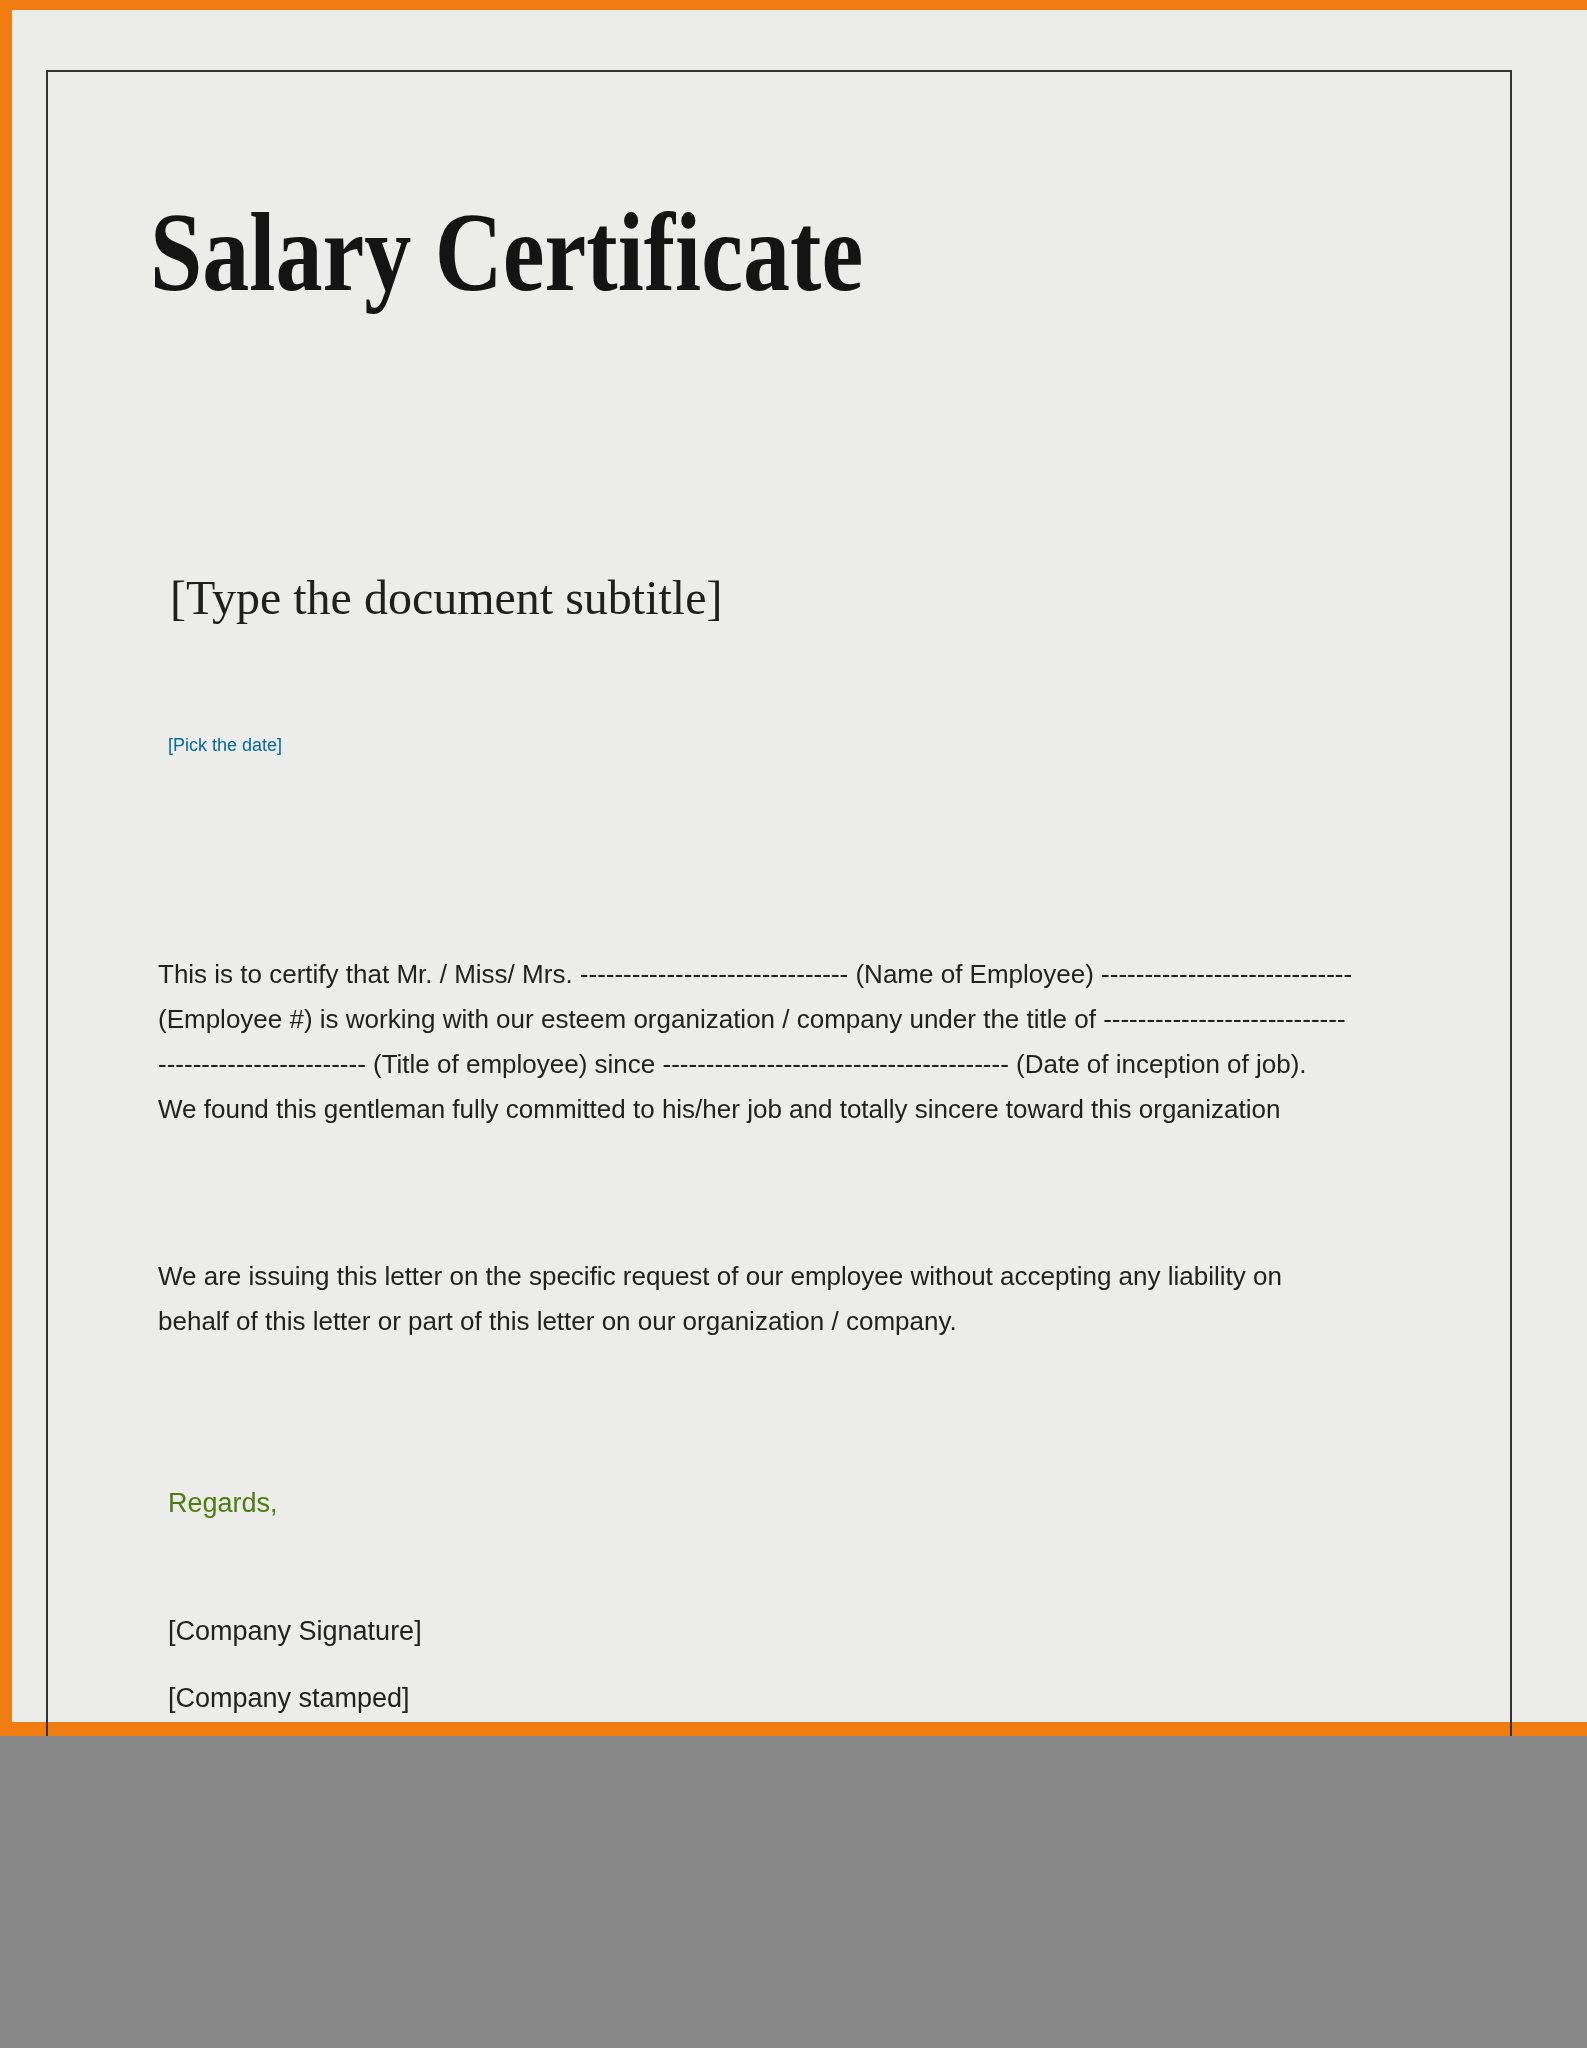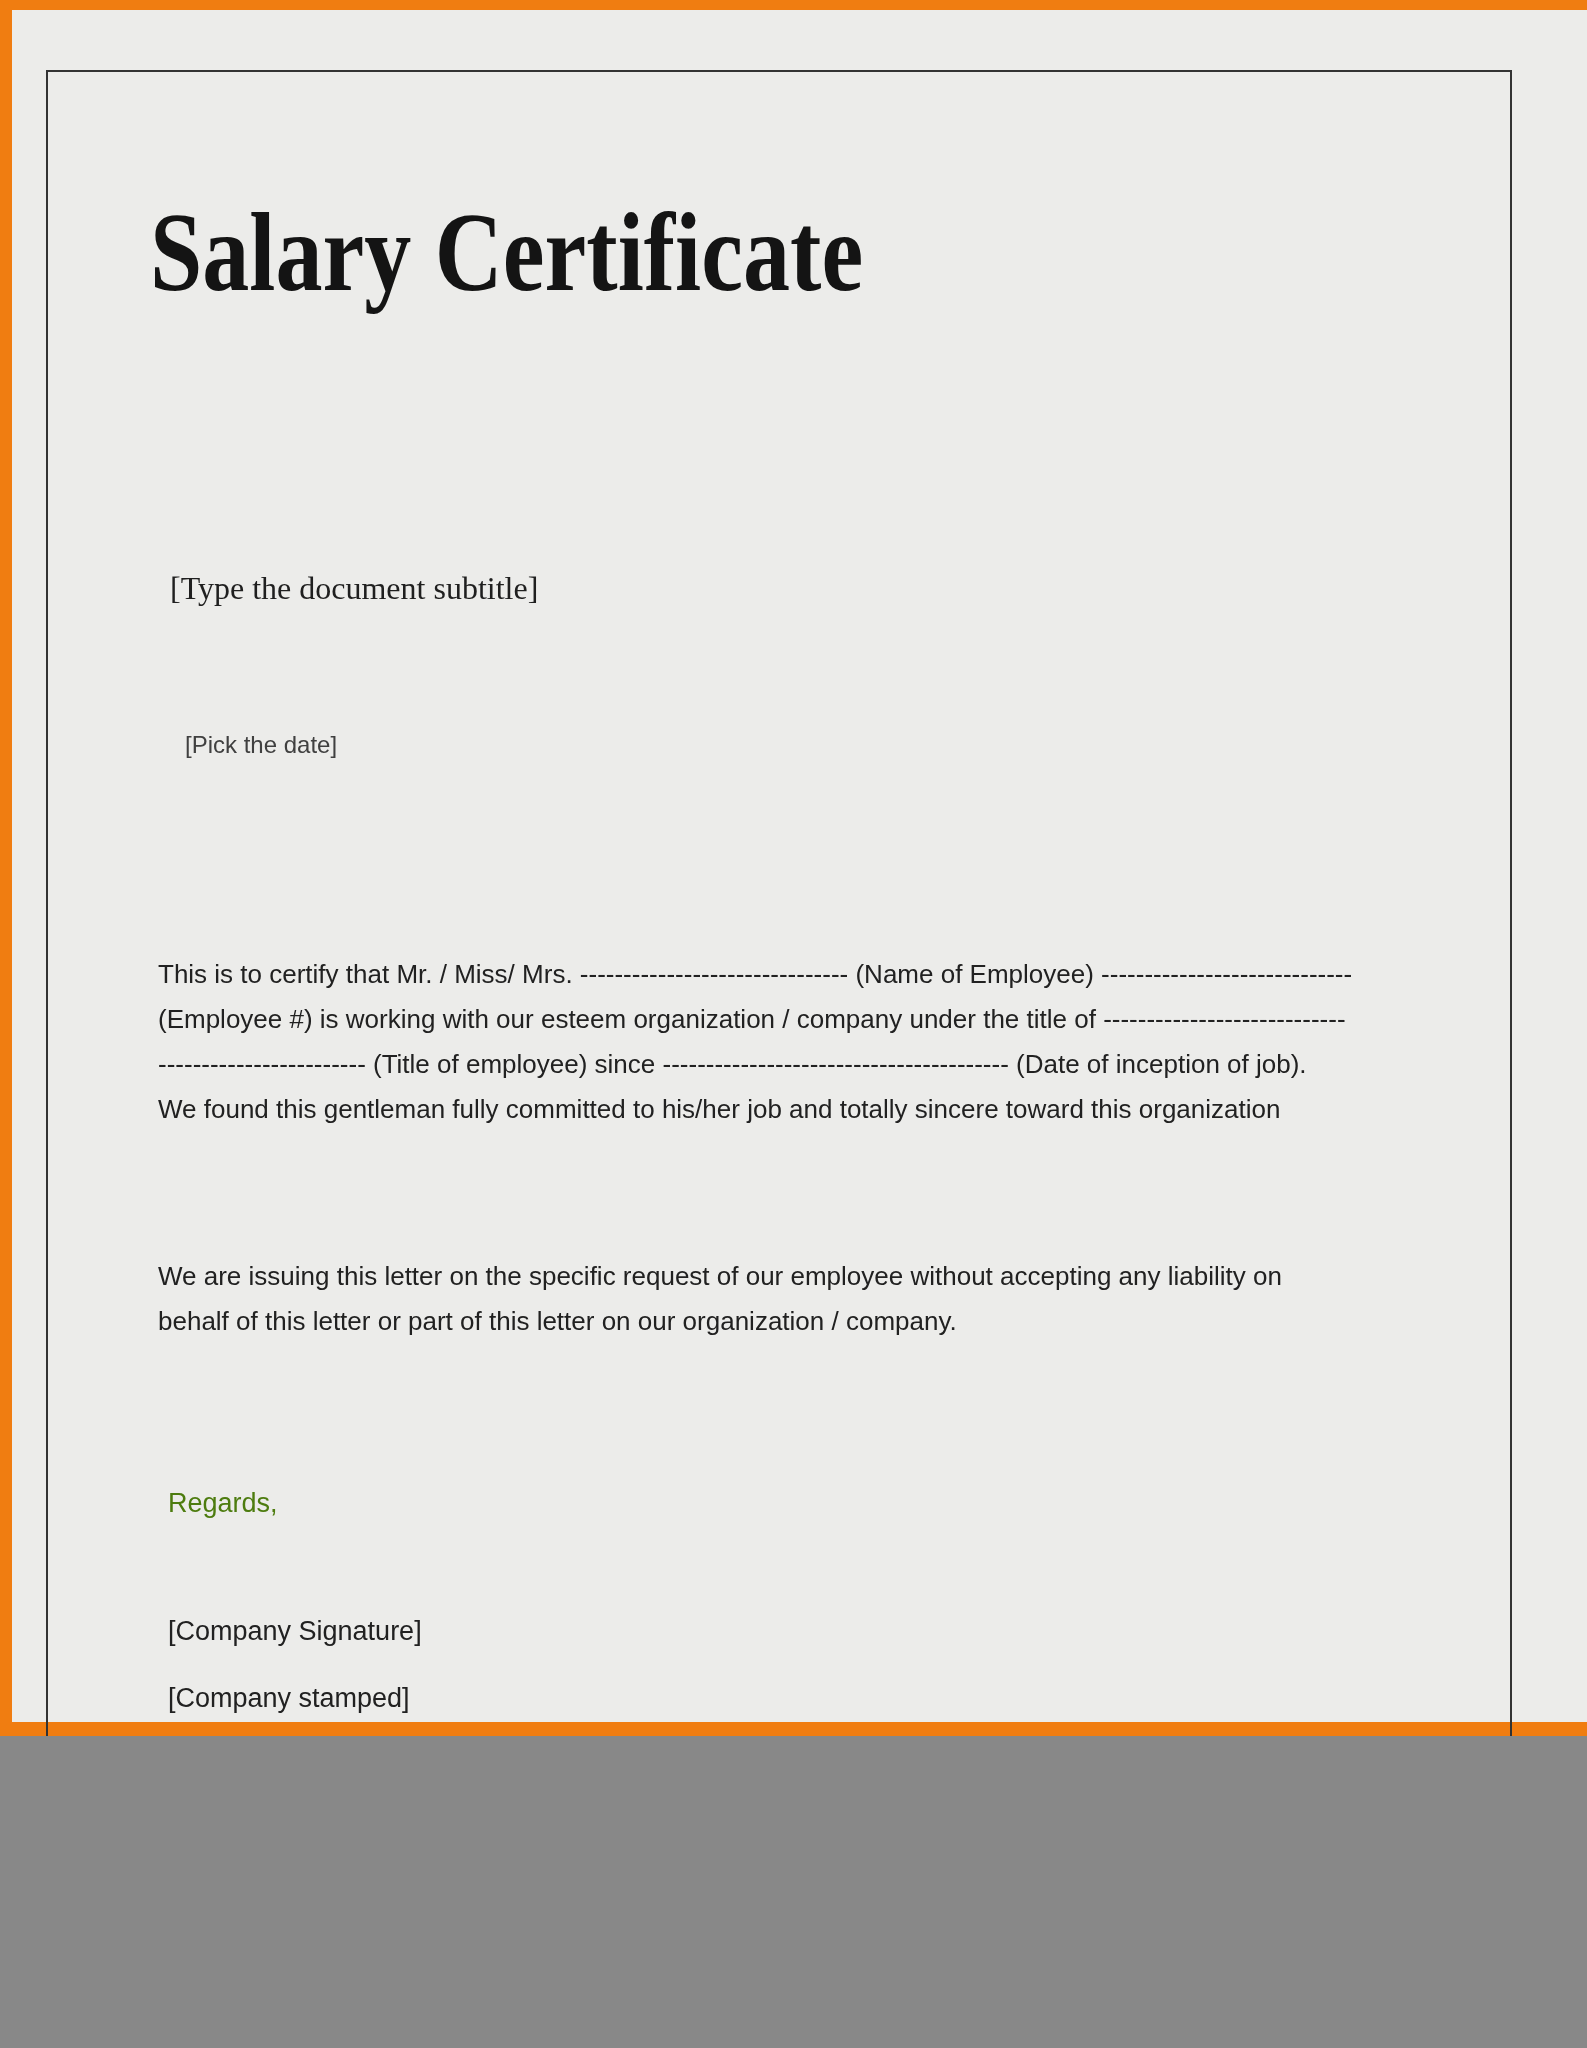--- a/index.html
+++ b/index.html
@@ -39,31 +39,31 @@
     color: #141414;
     transform: scaleX(0.84);
     transform-origin: left top;
     white-space: nowrap;
   }
   .doc-subtitle {
     position: absolute;
     left: 158px;  
     top: 560px;
     font-family: "Liberation Serif", serif;
-    font-size: 32px;
+    font-size: 48px;
     color: #1f1f1f;
     white-space: nowrap;
   }
   .meta-block {
     position: absolute;
-    left: 173px;
+    left: 156px;
     top: 716px;
-    font-size: 24px;
+    font-size: 18px;
     line-height: 38px;
-    color: #404040;
+    color: #0369a1;
   }
   .meta-block div { white-space: nowrap; }
   .para {
     position: absolute;
     left: 146px;  
     width: 1330px;
     font-size: 26px;
     line-height: 45px;
     color: #212121;
   }

